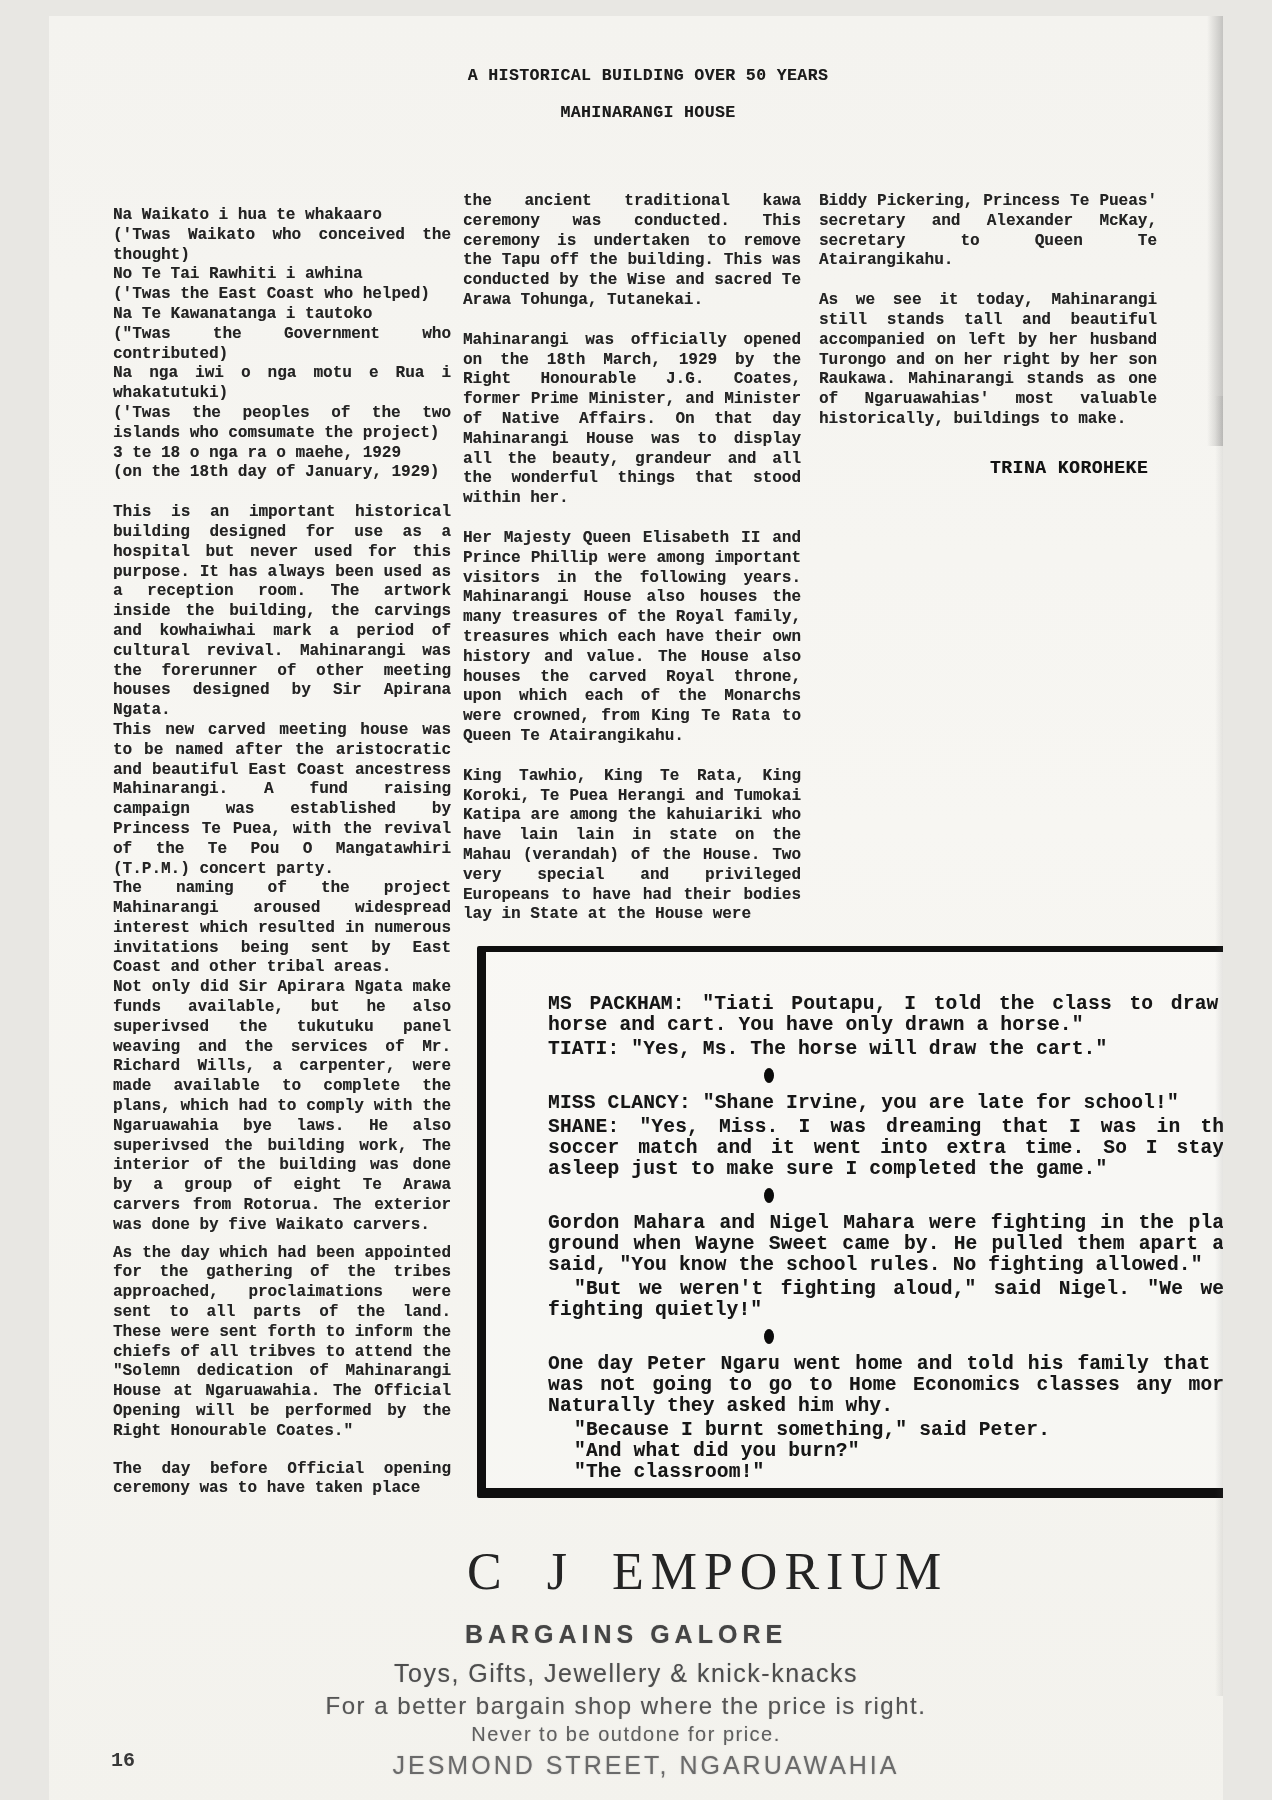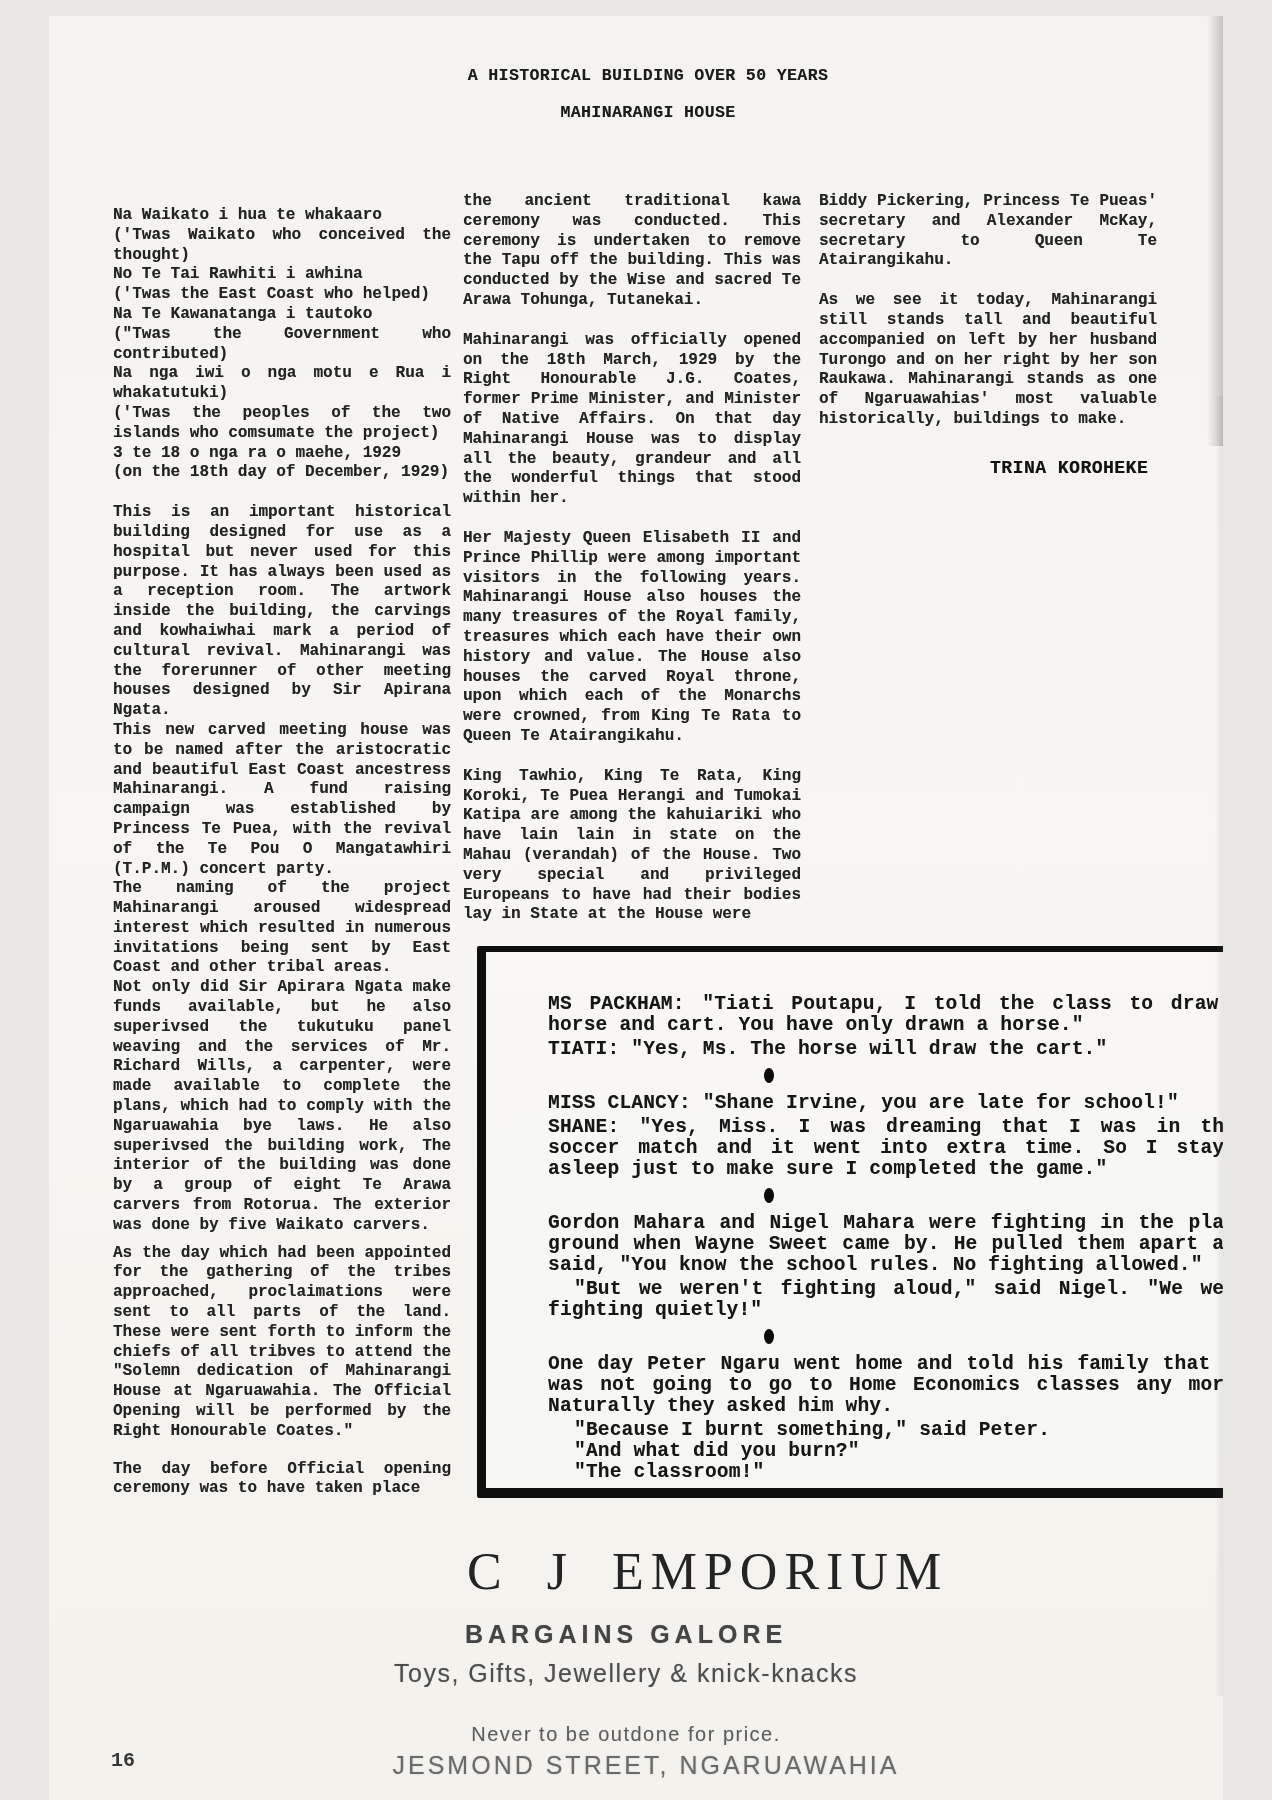--- a/index.html
+++ b/index.html
@@ -110,21 +110,21 @@
     <div class="poem">
       <div class="poem-line">Na Waikato i hua te whakaaro</div>
       <div class="poem-line">('Twas Waikato who conceived the thought)</div>
       <div class="poem-line">No Te Tai Rawhiti i awhina</div>
       <div class="poem-line">('Twas the East Coast who helped)</div>
       <div class="poem-line">Na Te Kawanatanga i tautoko</div>
       <div class="poem-line">("Twas the Government who contributed)</div>
       <div class="poem-line">Na nga iwi o nga motu e Rua i whakatutuki)</div>
       <div class="poem-line">('Twas the peoples of the two islands who comsumate the project)</div>
       <div class="poem-line">3 te 18 o nga ra o maehe, 1929</div>
-      <div class="poem-line">(on the 18th day of December, 1929)</div>
+      <div class="poem-line">(on the 18th day of January, 1929)</div>
     </div>
     <p class="para tight">This is an important historical building designed for use as a hospital but never used for this purpose. It has always been used as a reception room. The artwork inside the building, the carvings and kowhaiwhai mark a period of cultural revival. Mahinarangi was the forerunner of other meeting houses designed by Sir Apirana Ngata.</p>
     <p class="para tight">This new carved meeting house was to be named after the aristocratic and beautiful East Coast ancestress Mahinarangi. A fund raising campaign was established by Princess Te Puea, with the revival of the Te Pou O Mangatawhiri (T.P.M.) concert party.</p>
     <p class="para tight">The naming of the project Mahinarangi aroused widespread interest which resulted in numerous invitations being sent by East Coast and other tribal areas.</p>
     <p class="para m8">Not only did Sir Apirara Ngata make funds available, but he also superivsed the tukutuku panel weaving and the services of Mr. Richard Wills, a carpenter, were made available to complete the plans, which had to comply with the Ngaruawahia bye laws. He also superivsed the building work, The interior of the building was done by a group of eight Te Arawa carvers from Rotorua. The exterior was done by five Waikato carvers.</p>
     <p class="para m18">As the day which had been appointed for the gathering of the tribes approached, proclaimations were sent to all parts of the land. These were sent forth to inform the chiefs of all tribves to attend the "Solemn dedication of Mahinarangi House at Ngaruawahia. The Official Opening will be performed by the Right Honourable Coates."</p>
     <p class="para">The day before Official opening ceremony was to have taken place</p>
   </section>
 
   <section class="col col2">
@@ -153,20 +153,21 @@
     <div class="jbullet"></div>
     <div class="joke">One day Peter Ngaru went home and told his family that he was not going to go to Home Economics classes any more. Naturally they asked him why.</div>
     <div class="joke follow qindent">"Because I burnt something," said Peter.</div>
     <div class="joke qindent">"And what did you burn?"</div>
     <div class="joke qindent">"The classroom!"</div>
   </div>
 
   <div class="ad-name">C J EMPORIUM</div>
   <div class="ad-line ad-tagline">BARGAINS GALORE</div>
   <div class="ad-line ad-l1">Toys, Gifts, Jewellery &amp; knick-knacks</div>
+  <div class="ad-line ad-l2">For a better bargain shop where the price is right.</div>
   <div class="ad-line ad-l3">Never to be outdone for price.</div>
   <div class="ad-line ad-l4">JESMOND STREET, NGARUAWAHIA</div>
 
   <div class="page-num">16</div>
 
   <div class="edge-shade"></div>
   <div class="edge-shade2"></div>
   <div class="scan-mark"></div>
 </div>
 

